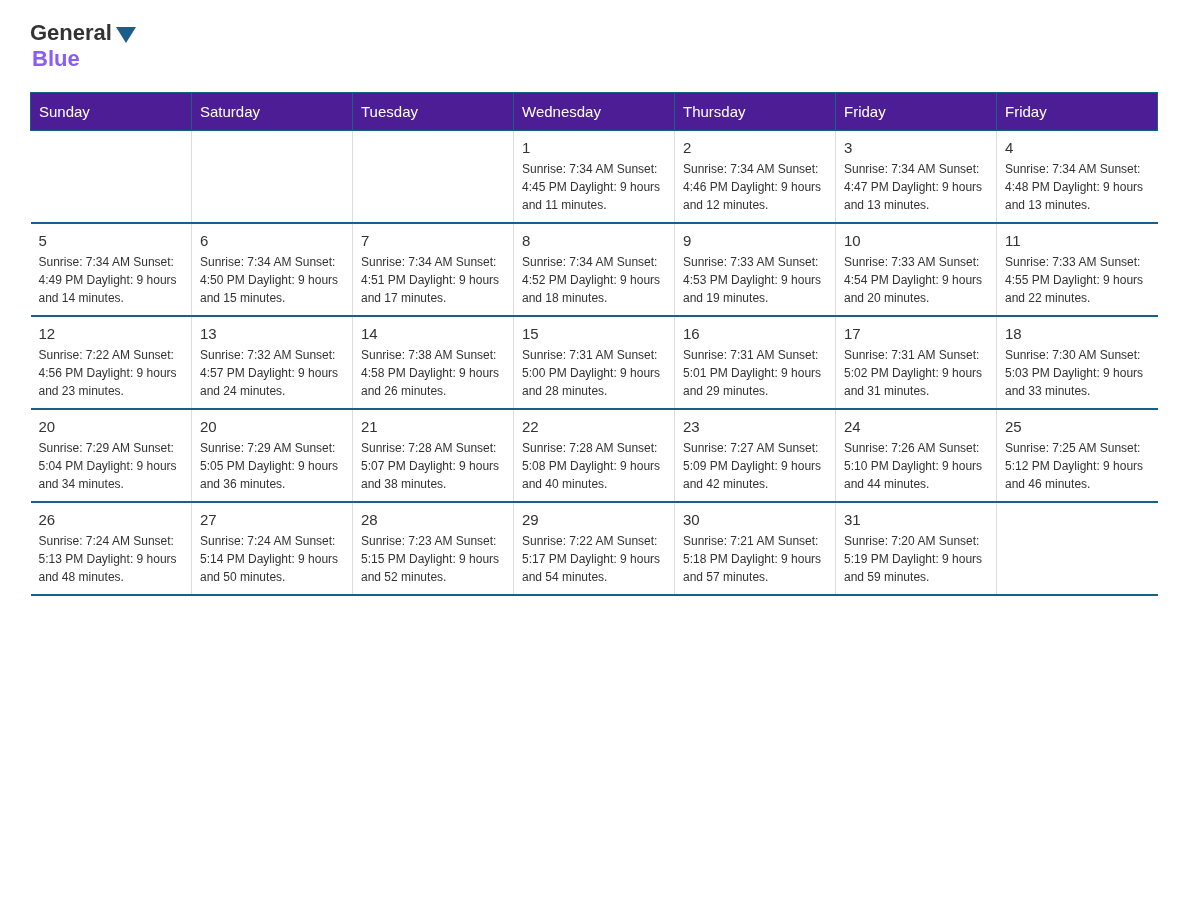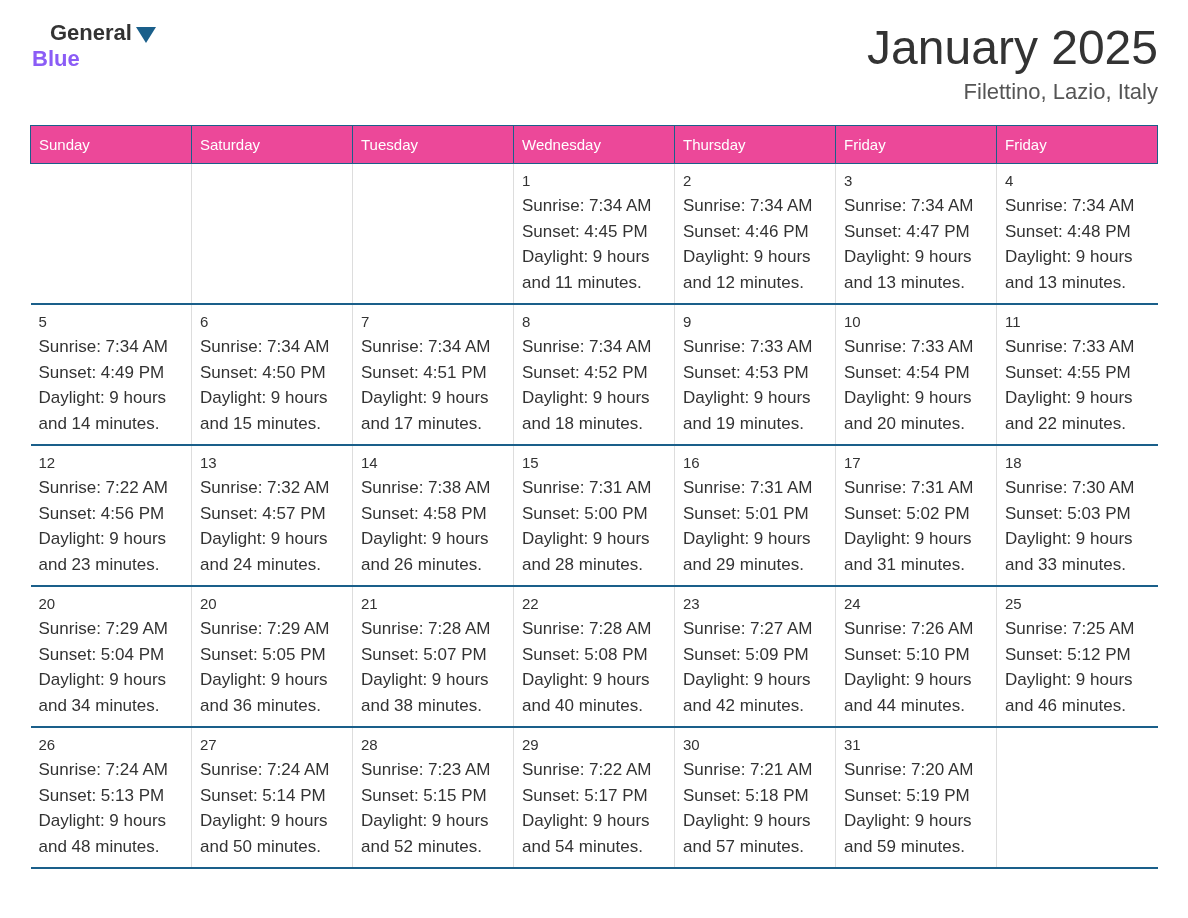--- a/index.html
+++ b/index.html
@@ -17,21 +17,20 @@
       margin-bottom: 20px;
     }
     .logo {
       display: flex;
       flex-direction: column;
       align-items: flex-start;
     }
     .logo-top {
       display: flex;
       align-items: center;
-      margin-left: 20px;
     }
     .logo-general {
       font-size: 22px;
       font-weight: bold;
       color: #333;
     }
     .logo-arrow {
       width: 0;
       height: 0;
       border-left: 10px solid transparent;
@@ -57,21 +56,21 @@
     .subtitle {
       font-size: 22px;
       color: #555;
       margin-top: 4px;
     }
     .calendar {
       width: 100%;
       border-collapse: collapse;
     }
     .calendar thead tr {
-      background-color: #ec4899;
+      background-color: #4c1d95;
     }
     .calendar thead th {
       color: #fff;
       padding: 10px 8px;
       font-size: 15px;
       font-weight: normal;
       text-align: left;
       border: 1px solid #1a5f8a;
     }
     .calendar tbody tr {
@@ -90,42 +89,38 @@
       border-right: none;
     }
     .day-number {
       font-size: 15px;
       font-weight: normal;
       color: #333;
       display: block;
       margin-bottom: 4px;
     }
     .day-info {
-      font-size: 17px;
+      font-size: 12px;
       color: #333;
       line-height: 1.5;
     }
     .empty-cell {
       background: #fff;
     }
   </style>
 </head>
 <body>
 
 <div class="header">
   <div class="logo">
     <div class="logo-top">
       <span class="logo-general">General</span>
       <div class="logo-arrow"></div>
     </div>
     <span class="logo-blue">Blue</span>
-  </div>
-  <div class="title-section">
-    <div class="main-title">January 2025</div>
-    <div class="subtitle">Filettino, Lazio, Italy</div>
   </div>
 </div>
 
 <table class="calendar">
   <thead>
     <tr>
     <th>Sunday</th>
         <th>Saturday</th>
         <th>Tuesday</th>
         <th>Wednesday</th>

